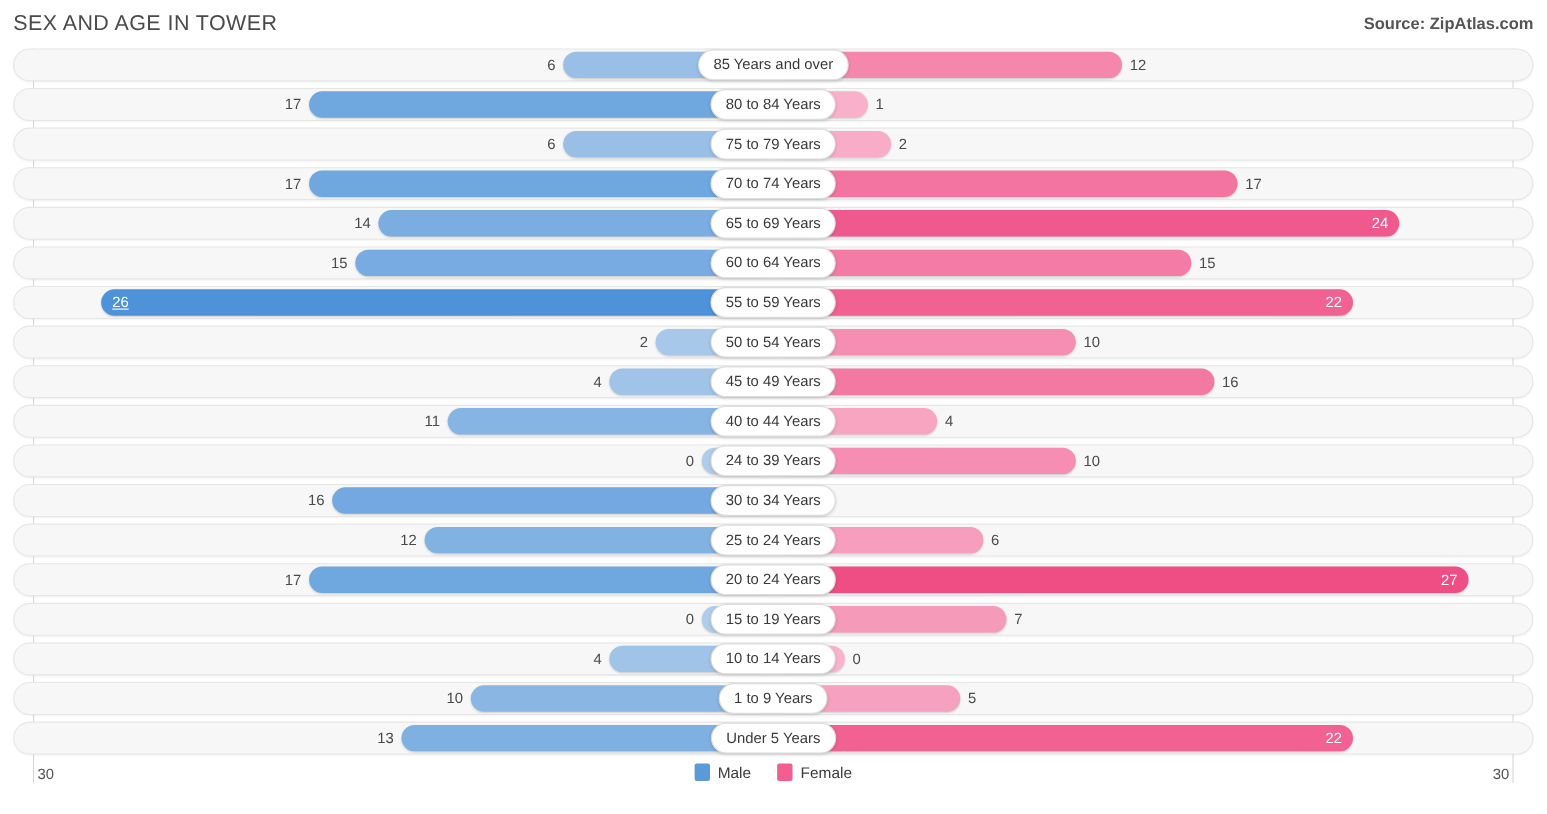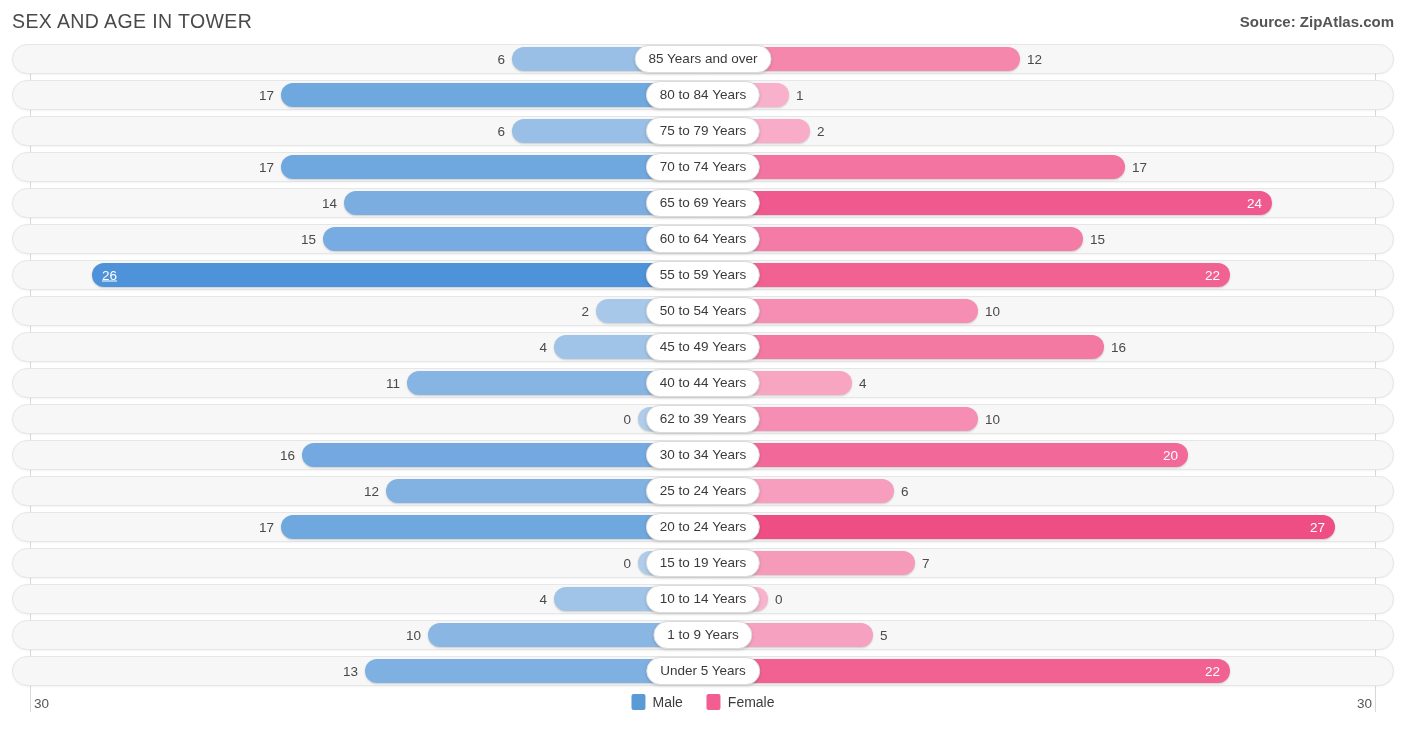--- a/index.html
+++ b/index.html
@@ -322,32 +322,28 @@
       <div class="row">
         <div class="row-inner">
           <div class="bar male" style="width: 65px;">
             <div class="bar-shape" style="background: rgb(175, 205, 234);"></div>
             <span class="val male-out">0</span>
           </div>
           <div class="bar female" style="width: 275px;">
             <div class="bar-shape" style="background: rgb(245, 142, 178);"></div>
             <span class="val female-out">10</span>
           </div>
-          <div class="pill">62 to 39 Years</div>
+          <div class="pill">24 to 39 Years</div>
         </div>
       </div>
       <div class="row">
         <div class="row-inner">
           <div class="bar male" style="width: 401px;">
             <div class="bar-shape" style="background: rgb(115, 169, 224);"></div>
             <span class="val male-out">16</span>
-          </div>
-          <div class="bar female" style="width: 485px;">
-            <div class="bar-shape" style="background: rgb(242, 104, 152);"></div>
-            <span class="val inside female-in">20</span>
           </div>
           <div class="pill">30 to 34 Years</div>
         </div>
       </div>
       <div class="row">
         <div class="row-inner">
           <div class="bar male" style="width: 317px;">
             <div class="bar-shape" style="background: rgb(130, 178, 226);"></div>
             <span class="val male-out">12</span>
           </div>

